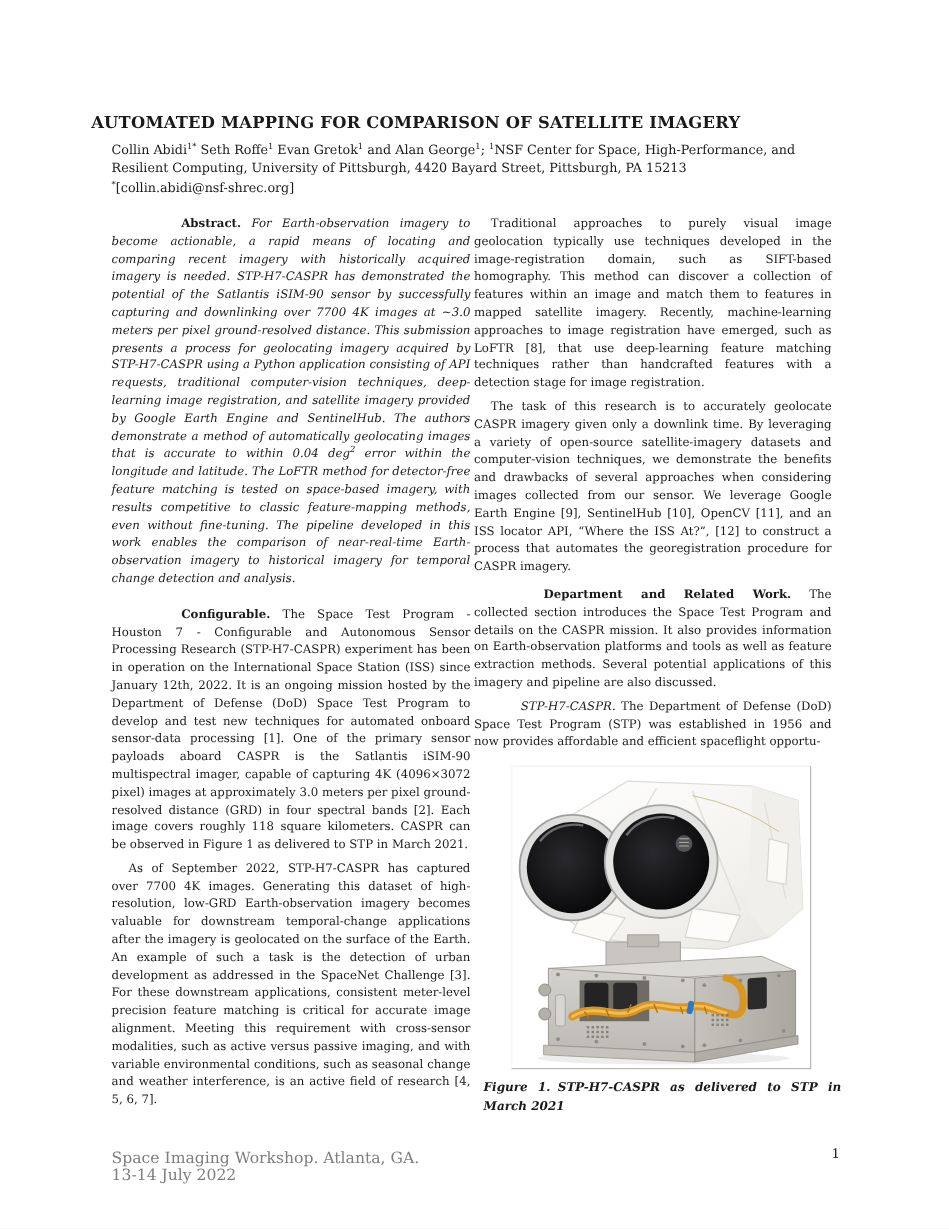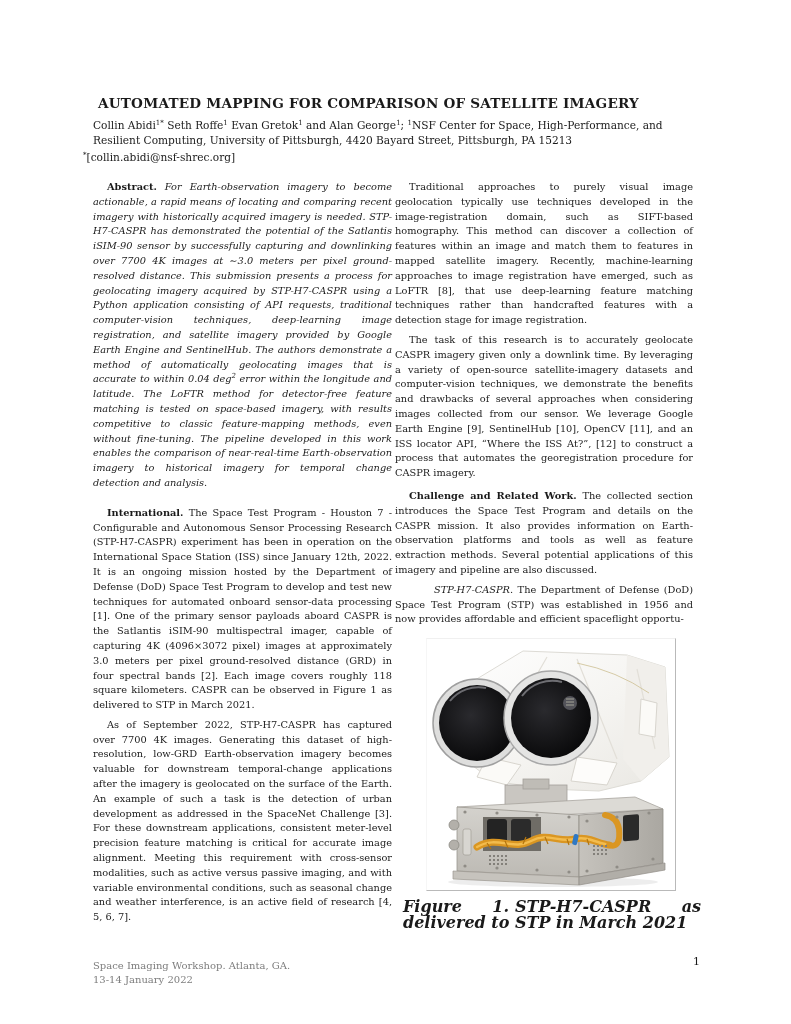--- a/index.html
+++ b/index.html
@@ -6,57 +6,57 @@
   .page{
     position:relative;
     width:791px;height:1024px;
     margin:0 auto;
     background:#ffffff;
     font-family:"DejaVu Serif", serif;
     color:#1a1a1a;
     overflow:hidden;
   }
   .title{
-    position:absolute;left:98px;top:95px;width:610px;
+    position:absolute;left:76px;top:95px;width:610px;
     font-size:13.6px;font-weight:bold;letter-spacing:.2px;
     line-height:17px;
   }
   .authors{
     position:absolute;left:93px;top:118px;width:612px;
     font-size:10.6px;line-height:15.2px;
   }
   sup.s{font-size:7px;vertical-align:4px;line-height:0;}
   .footnote{
-    position:absolute;left:83px;top:150px;width:607px;
+    position:absolute;left:93px;top:150px;width:607px;
     font-size:10.6px;line-height:15px;
   }
   .col{position:absolute;top:180px;font-size:9.8px;line-height:14.8px;text-align:justify;}
   .col-left{left:93px;width:299px;}
   .col-right{left:395px;width:298px;}
   .para{margin:0 0 5px 0;text-indent:14px;}
   .abstract-para{font-style:italic;}
-  .runin{font-weight:bold;font-style:normal;}
+  .runin{font-weight:bold;font-style:normal;margin-left:44px;}
   .runin-it{font-style:italic;font-weight:normal;margin-left:25px;}
   .intro-gap{margin-top:15px;}
   .sect-gap{margin-top:8px;}
   .figure-box{
     position:absolute;left:426px;top:638px;width:248px;height:251px;
     border-right:1px solid #b9b9b9;border-bottom:1px solid #b9b9b9;
     border-top:1px solid #f0f0f0;border-left:1px solid #f6f6f6;
     background:#ffffff;
   }
   .figure-caption{
     position:absolute;left:403px;top:899px;width:298px;
-    font-size:16px;line-height:15.6px;
+    font-size:10px;line-height:15.6px;
     font-style:italic;font-weight:bold;text-align:justify;
   }
   .figure-caption .cap-label{margin-right:6px;}
   .footer-left{
     position:absolute;left:93px;top:959px;width:400px;
-    font-size:10px;line-height:14px;color:#7d7d7d;
+    font-size:13px;line-height:14px;color:#7d7d7d;
   }
   .page-number{
     position:absolute;right:91px;top:955px;
     font-size:11px;color:#1a1a1a;
   }
 </style>
 </head>
 <body>
 
 <div class="page">
@@ -70,37 +70,37 @@
   <div class="footnote">
     <sup class="s">*</sup><span>[collin.abidi@nsf-shrec.org]</span>
   </div>
 
   <div class="col col-left">
     <p class="para abstract-para">
       <span class="runin">Abstract.</span>
       <span>For Earth-observation imagery to become actionable, a rapid means of locating and comparing recent imagery with historically acquired imagery is needed. STP-H7-CASPR has demonstrated the potential of the Satlantis iSIM-90 sensor by successfully capturing and downlinking over 7700 4K images at ∼3.0 meters per pixel ground-resolved distance. This submission presents a process for geolocating imagery acquired by STP-H7-CASPR using a Python application consisting of API requests, traditional computer-vision techniques, deep-learning image registration, and satellite imagery provided by Google Earth Engine and SentinelHub. The authors demonstrate a method of automatically geolocating images that is accurate to within 0.04 deg</span><sup class="s">2</sup><span> error within the longitude and latitude. The LoFTR method for detector-free feature matching is tested on space-based imagery, with results competitive to classic feature-mapping methods, even without fine-tuning. The pipeline developed in this work enables the comparison of near-real-time Earth-observation imagery to historical imagery for temporal change detection and analysis.</span>
     </p>
     <p class="para intro-gap">
-      <span class="runin">International.</span>
+      <span class="runin">Configurable.</span>
       <span>The Space Test Program - Houston 7 - Configurable and Autonomous Sensor Processing Research (STP-H7-CASPR) experiment has been in operation on the International Space Station (ISS) since January 12th, 2022. It is an ongoing mission hosted by the Department of Defense (DoD) Space Test Program to develop and test new techniques for automated onboard sensor-data processing [1]. One of the primary sensor payloads aboard CASPR is the Satlantis iSIM-90 multispectral imager, capable of capturing 4K (4096×3072 pixel) images at approximately 3.0 meters per pixel ground-resolved distance (GRD) in four spectral bands [2]. Each image covers roughly 118 square kilometers. CASPR can be observed in Figure 1 as delivered to STP in March 2021.</span>
     </p>
     <p class="para">
       <span>As of September 2022, STP-H7-CASPR has captured over 7700 4K images. Generating this dataset of high-resolution, low-GRD Earth-observation imagery becomes valuable for downstream temporal-change applications after the imagery is geolocated on the surface of the Earth. An example of such a task is the detection of urban development as addressed in the SpaceNet Challenge [3]. For these downstream applications, consistent meter-level precision feature matching is critical for accurate image alignment. Meeting this requirement with cross-sensor modalities, such as active versus passive imaging, and with variable environmental conditions, such as seasonal change and weather interference, is an active field of research [4, 5, 6, 7].</span>
     </p>
   </div>
 
   <div class="col col-right">
     <p class="para">
       <span>Traditional approaches to purely visual image geolocation typically use techniques developed in the image-registration domain, such as SIFT-based homography. This method can discover a collection of features within an image and match them to features in mapped satellite imagery. Recently, machine-learning approaches to image registration have emerged, such as LoFTR [8], that use deep-learning feature matching techniques rather than handcrafted features with a detection stage for image registration.</span>
     </p>
     <p class="para">
       <span>The task of this research is to accurately geolocate CASPR imagery given only a downlink time. By leveraging a variety of open-source satellite-imagery datasets and computer-vision techniques, we demonstrate the benefits and drawbacks of several approaches when considering images collected from our sensor. We leverage Google Earth Engine [9], SentinelHub [10], OpenCV [11], and an ISS locator API, “Where the ISS At?”, [12] to construct a process that automates the georegistration procedure for CASPR imagery.</span>
     </p>
     <p class="para sect-gap">
-      <span class="runin">Challenge and Related Work.</span>
+      <span class="runin">Department and Related Work.</span>
       <span>The collected section introduces the Space Test Program and details on the CASPR mission. It also provides information on Earth-observation platforms and tools as well as feature extraction methods. Several potential applications of this imagery and pipeline are also discussed.</span>
     </p>
     <p class="para">
       <span class="runin-it">STP-H7-CASPR.</span>
       <span>The Department of Defense (DoD) Space Test Program (STP) was established in 1956 and now provides affordable and efficient spaceflight opportu-</span>
     </p>
   </div>
 
   <div class="figure-box">
     <svg width="248" height="251" viewBox="0 0 248 251" xmlns="http://www.w3.org/2000/svg">
@@ -224,17 +224,17 @@
       <polygon points="152,238 238,224 238,231 152,246" fill="#b1aea8" stroke="#918d86" stroke-width="0.7"></polygon>
     </svg>
   </div>
 
   <div class="figure-caption">
     <span class="cap-label">Figure 1.</span><span>STP-H7-CASPR as delivered to STP in March 2021</span>
   </div>
 
   <div class="footer-left">
     <div>Space Imaging Workshop. Atlanta, GA.</div>
-    <div>13-14 January 2022</div>
+    <div>13-14 July 2022</div>
   </div>
   <div class="page-number">1</div>
 
 </div>
 
 </body></html>

